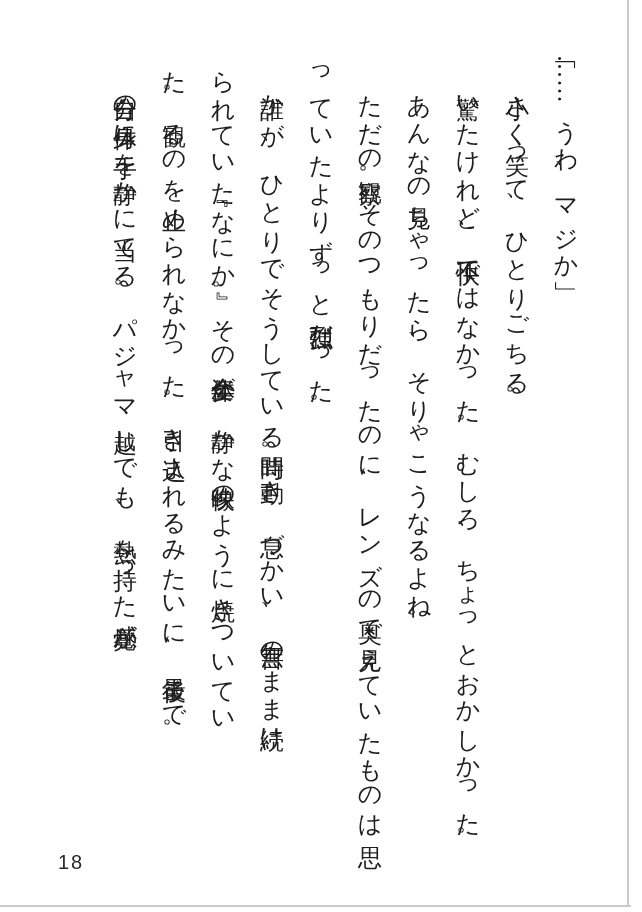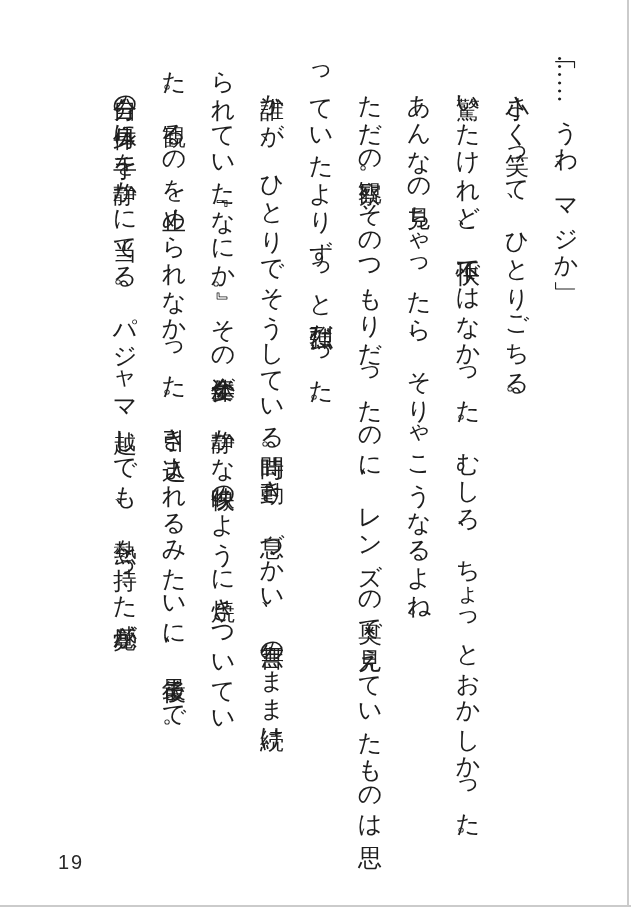--- a/index.html
+++ b/index.html
@@ -69,18 +69,18 @@
       <div class="tline indent">驚いたけれど、不快ではなかった。むしろ、ちょっとおかしかった。</div>
       <div class="tline indent">あんなの見ちゃったら、そりゃこうなるよね。</div>
       <div class="tline indent">ただの観察。そのつもりだったのに、レンズの奥で見えていたものは思</div>
       <div class="tline">っていたよりずっと強烈だった。</div>
       <div class="tline indent">誰かが、ひとりでそうしている時間。動き、息づかい、無言のまま続け</div>
       <div class="tline">られていた『なにか』。その姿全体が、静かな映像のように焼きついてい</div>
       <div class="tline">た。観るのを止められなかった。引き込まれるみたいに、最後まで。</div>
       <div class="tline indent">自分の身体に手を静かに当てる。パジャマ越しでも、熱を持った感覚が</div>
     </div>
 
-  <div class="page-number">19</div>
+  <div class="page-number">18</div>
 
   <div class="edge-right"></div>
   <div class="edge-bottom"></div>
 
 </div>
 
 </body></html>

